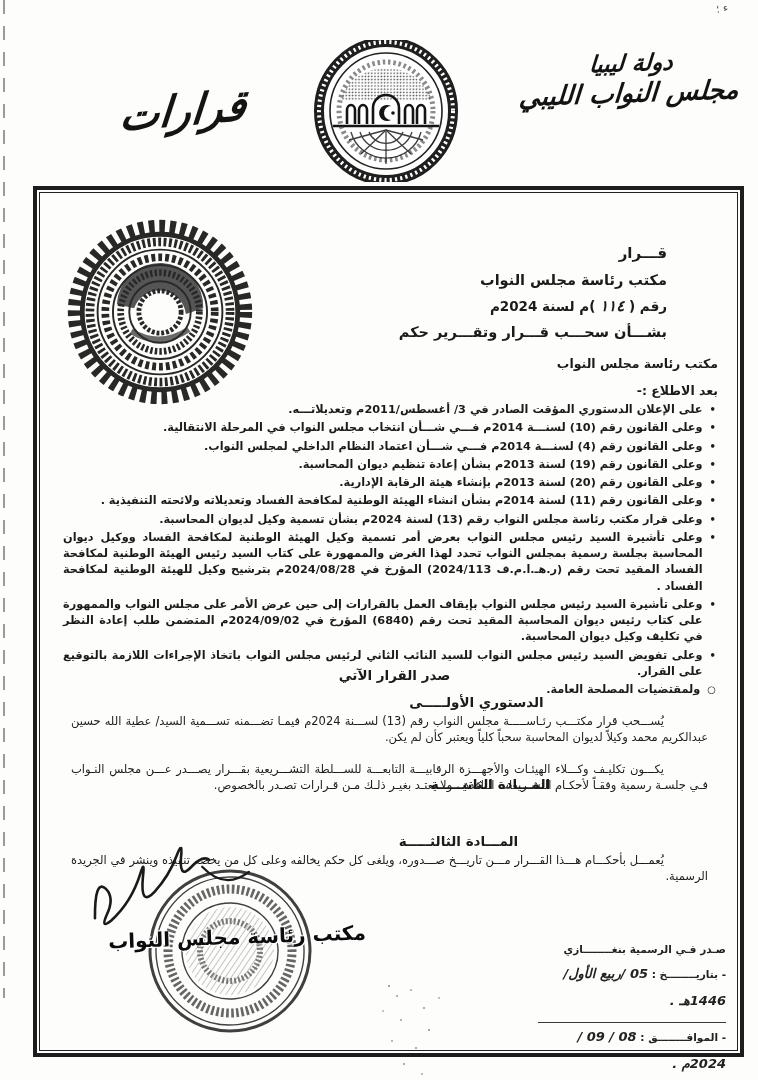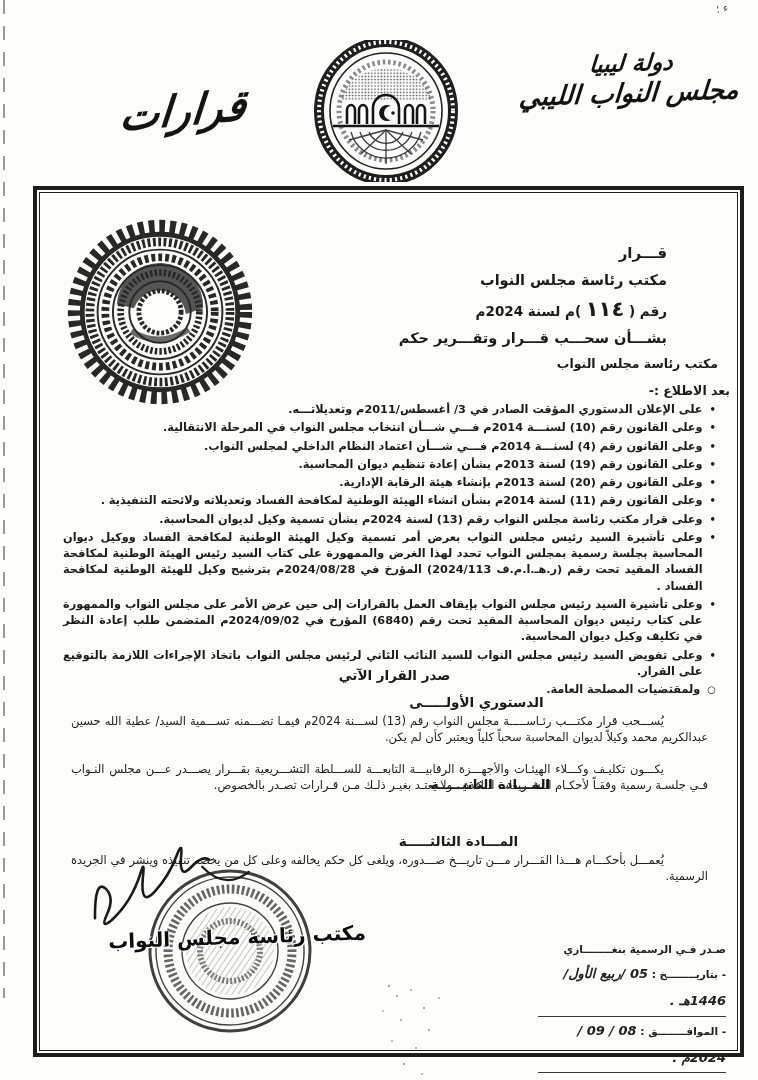--- a/index.html
+++ b/index.html
@@ -50,24 +50,24 @@
     transform:rotate(-2deg);
     text-shadow:0 0 2px #fff,1px 1px 0 #fff,-1px -1px 0 #fff;
   }
   .signature{left:48px;top:658px;width:175px;height:95px;transform:rotate(-6deg);}
   
   .title-block{left:256px;top:54px;width:374px;text-align:right;font-weight:bold;}
   .title-block .t1{font-size:15px;letter-spacing:1px;}
   .title-block .t2{font-size:14.5px;margin-top:10px;}
   .title-block .t3{font-size:13.5px;margin-top:9px;}
   .title-block .t4{font-size:14.5px;margin-top:9px;}
-  .hand-num{font-size:21px;letter-spacing:2px;}
+  .hand-num{font-size:15px;font-style:italic;letter-spacing:2px;}
   
   .issuer{right:22px;top:166px;font-size:12.5px;font-weight:bold;}
-  .after-review{right:10px;top:193px;font-size:12.5px;font-weight:bold;}
+  .after-review{right:22px;top:193px;font-size:12.5px;font-weight:bold;}
   .preamble-list{right:24px;left:26px;top:212px;font-size:11.3px;font-weight:bold;}
   .preamble-list .li{display:flex;gap:7px;margin-bottom:2px;line-height:1.44;
     text-align:justify;}
   .preamble-list .blt{flex:0 0 auto;font-size:10px;padding-top:1px;}
   
   .heading{width:100%;text-align:center;font-weight:bold;font-size:13.5px;}
   .heading > span{display:inline-block;}
   .off0 > span{transform:translateX(6px);}
   .off1 > span{transform:translateX(88px);}
   .off2 > span{transform:translateX(102px);}
@@ -79,21 +79,21 @@
   .para{
     left:34px;right:32px;font-size:11.5px;font-weight:normal;line-height:1.42;
     text-align:justify;text-align-last:right;text-indent:44px;
   }
   .p-a1{top:523px;}
   .p-a2{top:571px;}
   .p-a3{top:662px;}
   
   .footer-dates{right:14px;top:748px;width:188px;font-size:10.5px;font-weight:bold;
     line-height:2.1;color:#222;}
-  .footer-dates .u{border-bottom:1.3px solid #3a3a3a;padding-bottom:1px;display:inline-block;}
+  .footer-dates .u{border-bottom:1.3px solid #3a3a3a;padding-bottom:7px;display:inline-block;}
   .hand{font-size:13px;font-style:italic;letter-spacing:1px;}
 </style>
 </head>
 <body>
 
 <div class="abs scan-line"></div>
 <div class="abs speckles"></div>
 <div class="abs corner-marks">ء ؛</div>
 
 <div class="abs callig-decisions">قرارات</div>

